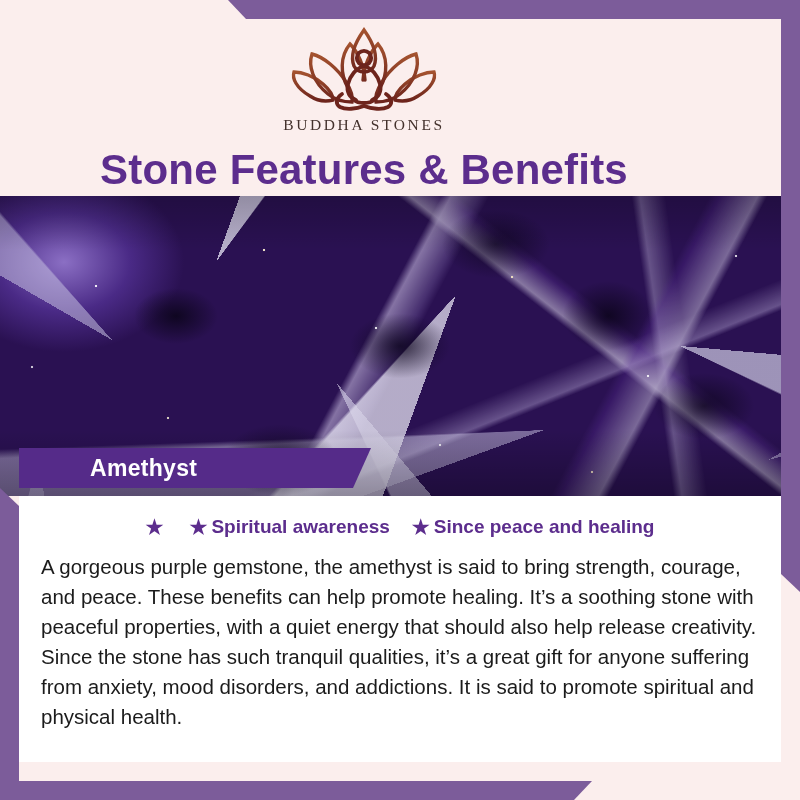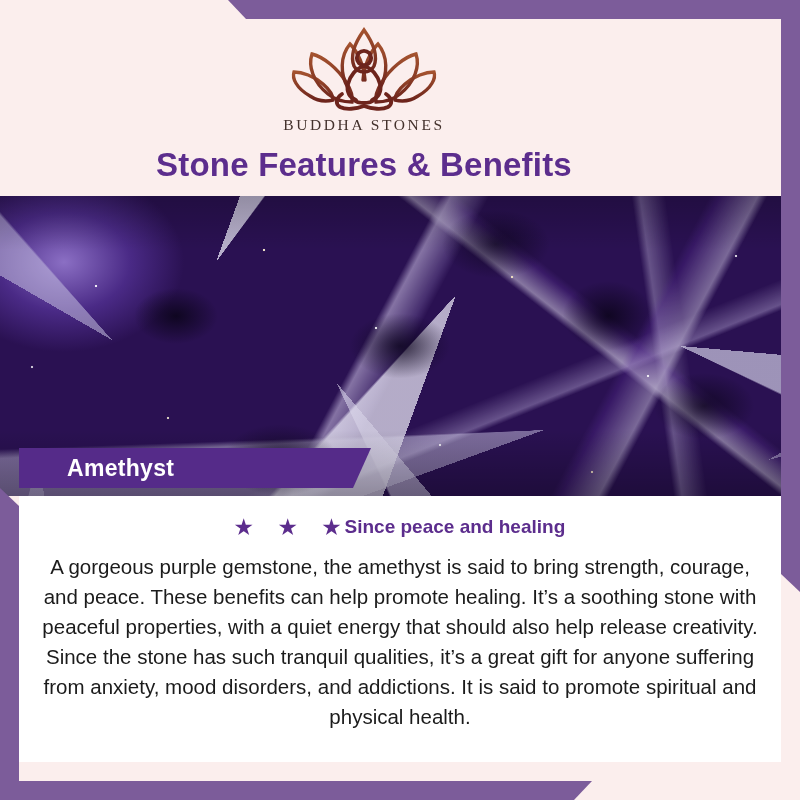--- a/index.html
+++ b/index.html
@@ -71,21 +71,21 @@
     font-family:"Liberation Serif", serif;
     font-size:15.5px;
     letter-spacing:2.6px;
     color:#43312c;
     font-weight:400;
   }
 
   .title {
     margin-top:12px;
     font-family:"Liberation Sans Narrow","Liberation Sans", sans-serif;
-    font-size:33px;
+    font-size:42px;
     font-weight:bold;
     color:#5c2d8d;
     letter-spacing:.2px;
     transform:scaleX(1.0);
   }
 
   
   .photo {
     position:absolute; left:0; top:196px; width:800px; height:300px;
     overflow:hidden; z-index:2;
@@ -160,20 +160,21 @@
   }
 
   
   .name-banner {
     position:absolute; left:19px; top:448px;
     width:352px; height:40px;
     background:#552b89;
     clip-path: polygon(0 0, 352px 0, 334px 40px, 0 40px);
     display:flex; align-items:center;
     z-index:4;
+    padding-left:23px;
   }
   .name-banner span {
     margin-left:48px;
     color:#ffffff;
     font-family:"Liberation Sans Narrow","Liberation Sans", sans-serif;
     font-size:23px;
     font-weight:bold;
     letter-spacing:.3px;
   }
 
@@ -205,21 +206,21 @@
     line-height:1;
   }
 
   .desc {
     margin-top:14px;
     padding:0 6px;
     color:#1b1b1b;
     font-family:"Liberation Sans Narrow","Liberation Sans", sans-serif;
     font-size:20.5px;
     line-height:30px;
-    text-align:center;
+    text-align:left;
   }
 </style>
 </head>
 <body>
 
 <div id="card">
 
   <div class="sheet"></div>
 
   <div class="frame-top"></div>
@@ -286,20 +287,21 @@
   </div>
 
   <div class="body-panel">
 
     <div class="benefits">
       <div class="benefit">
         <span class="star">★</span>
       </div>
       <div class="benefit">
         <span class="star">★</span>
+        <span>Spiritual awareness</span>
       </div>
       <div class="benefit">
         <span class="star">★</span>
         <span>Since peace and healing</span>
       </div>
     </div>
 
     <div class="desc">A gorgeous purple gemstone, the amethyst is said to bring strength, courage, and peace. These benefits can help promote healing. It’s a soothing stone with peaceful properties, with a quiet energy that should also help release creativity. Since the stone has such tranquil qualities, it’s a great gift for anyone suffering from anxiety, mood disorders, and addictions. It is said to promote spiritual and physical health.</div>
   </div>
 

